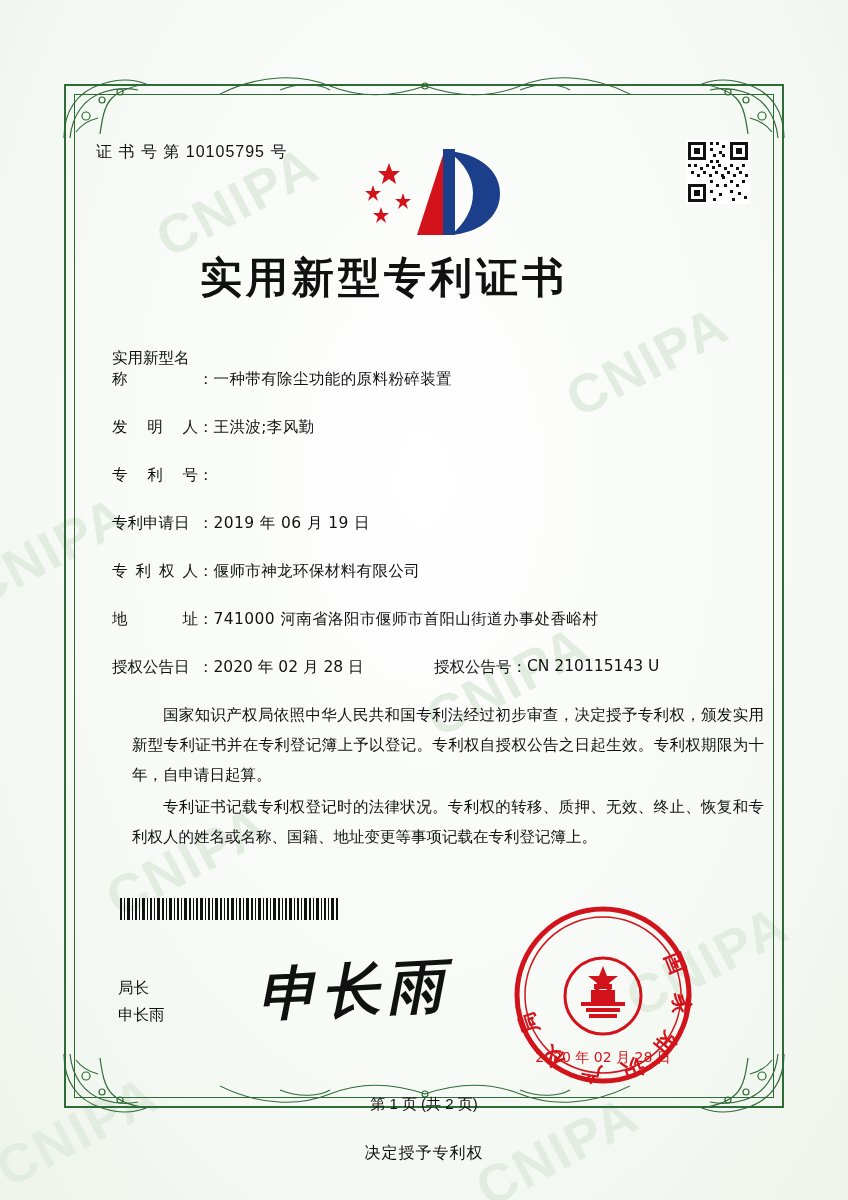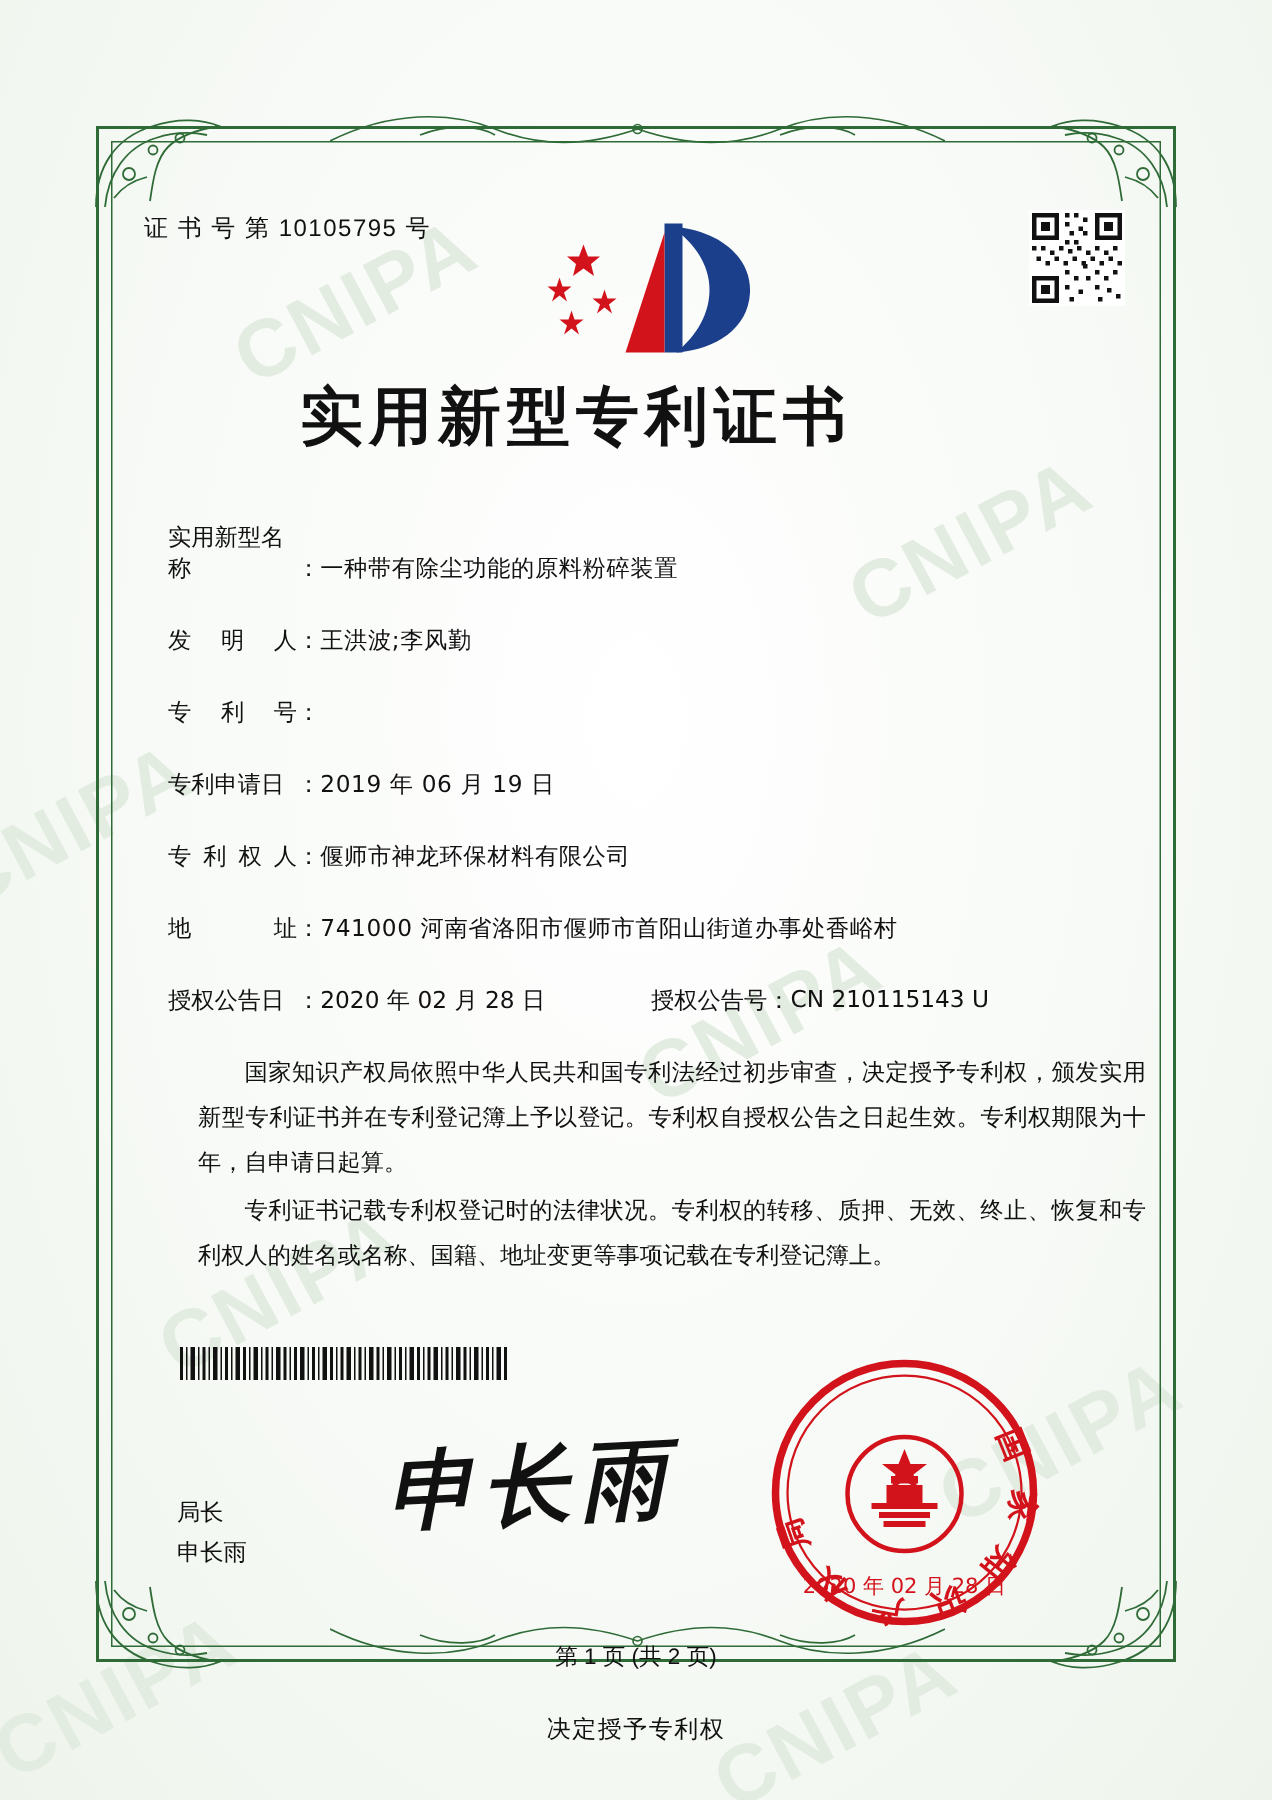--- a/index.html
+++ b/index.html
@@ -114,21 +114,20 @@
   
   .barcode{
     position:absolute;left:120px;top:898px;width:218px;height:22px;
   }
 
   
   .sig-label{
     position:absolute;left:118px;top:975px;
     font-size:15.5px;line-height:27px;color:#111;
     font-family:"DejaVu Sans", sans-serif;
-    margin-top:20px;
   }
   .sig-script{
     position:absolute;left:258px;top:952px;
     font-size:58px;color:#111;
     font-family:"DejaVu Serif", serif;
     font-style:italic;font-weight:bold;letter-spacing:6px;
     transform:rotate(-3deg);
   }
 
   

